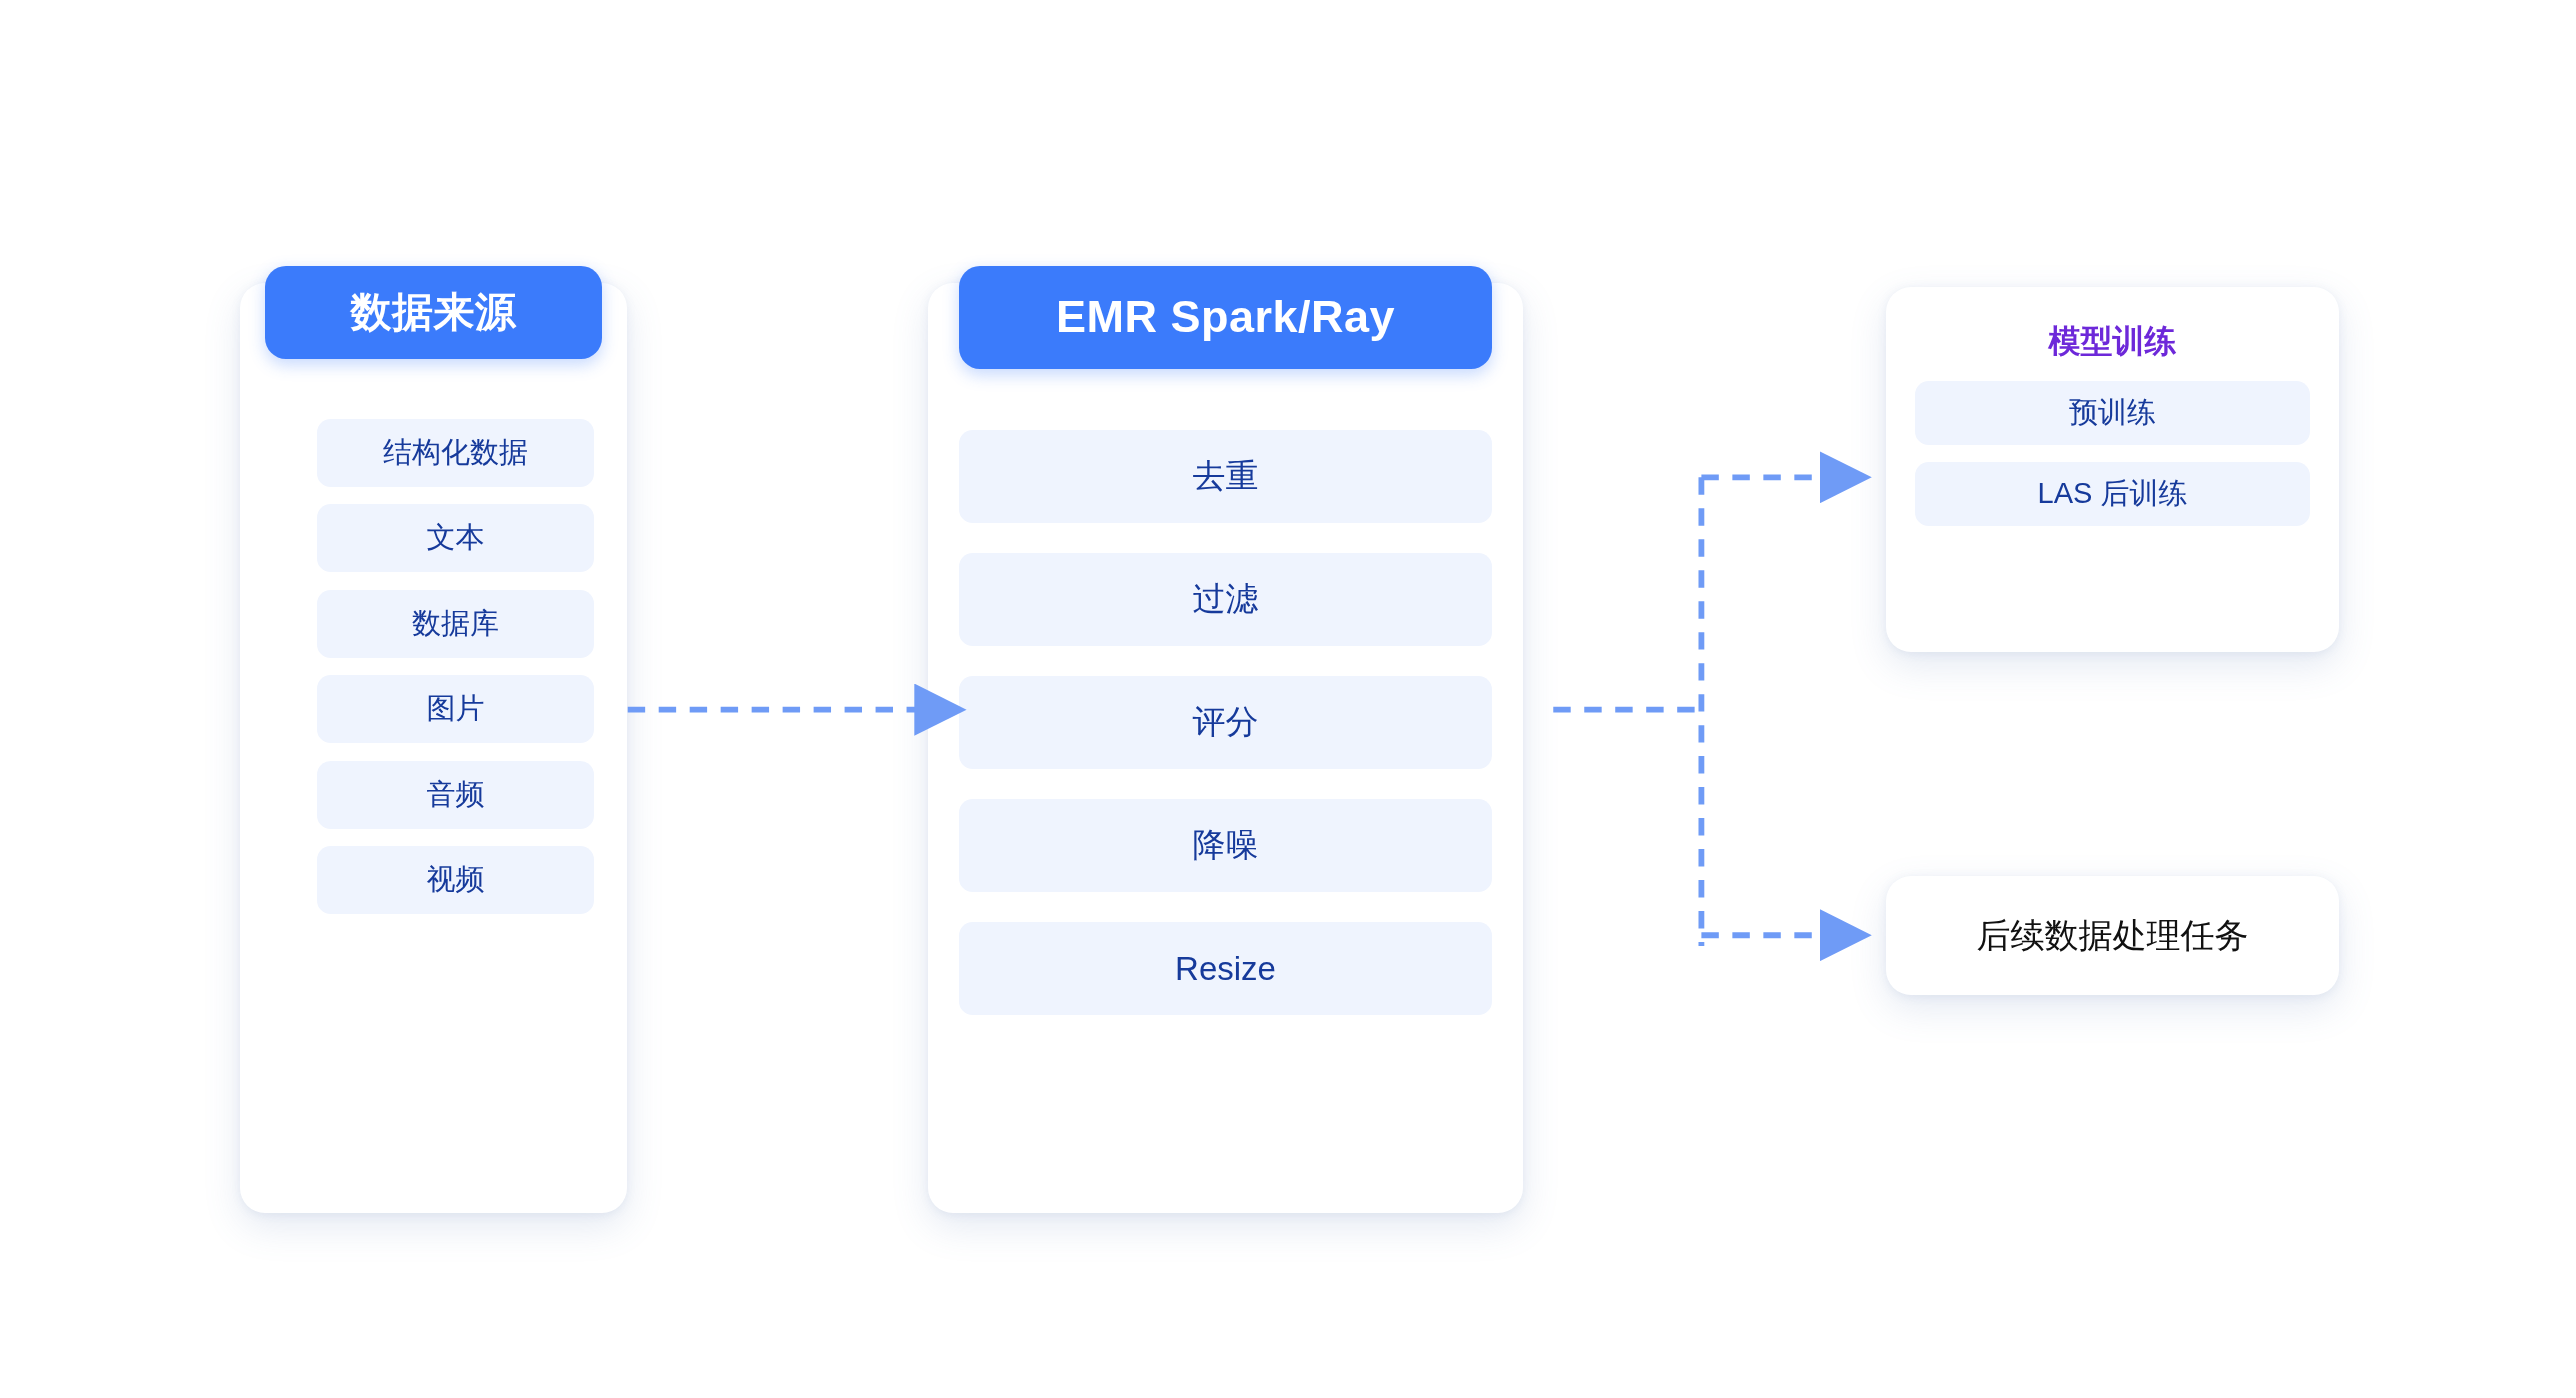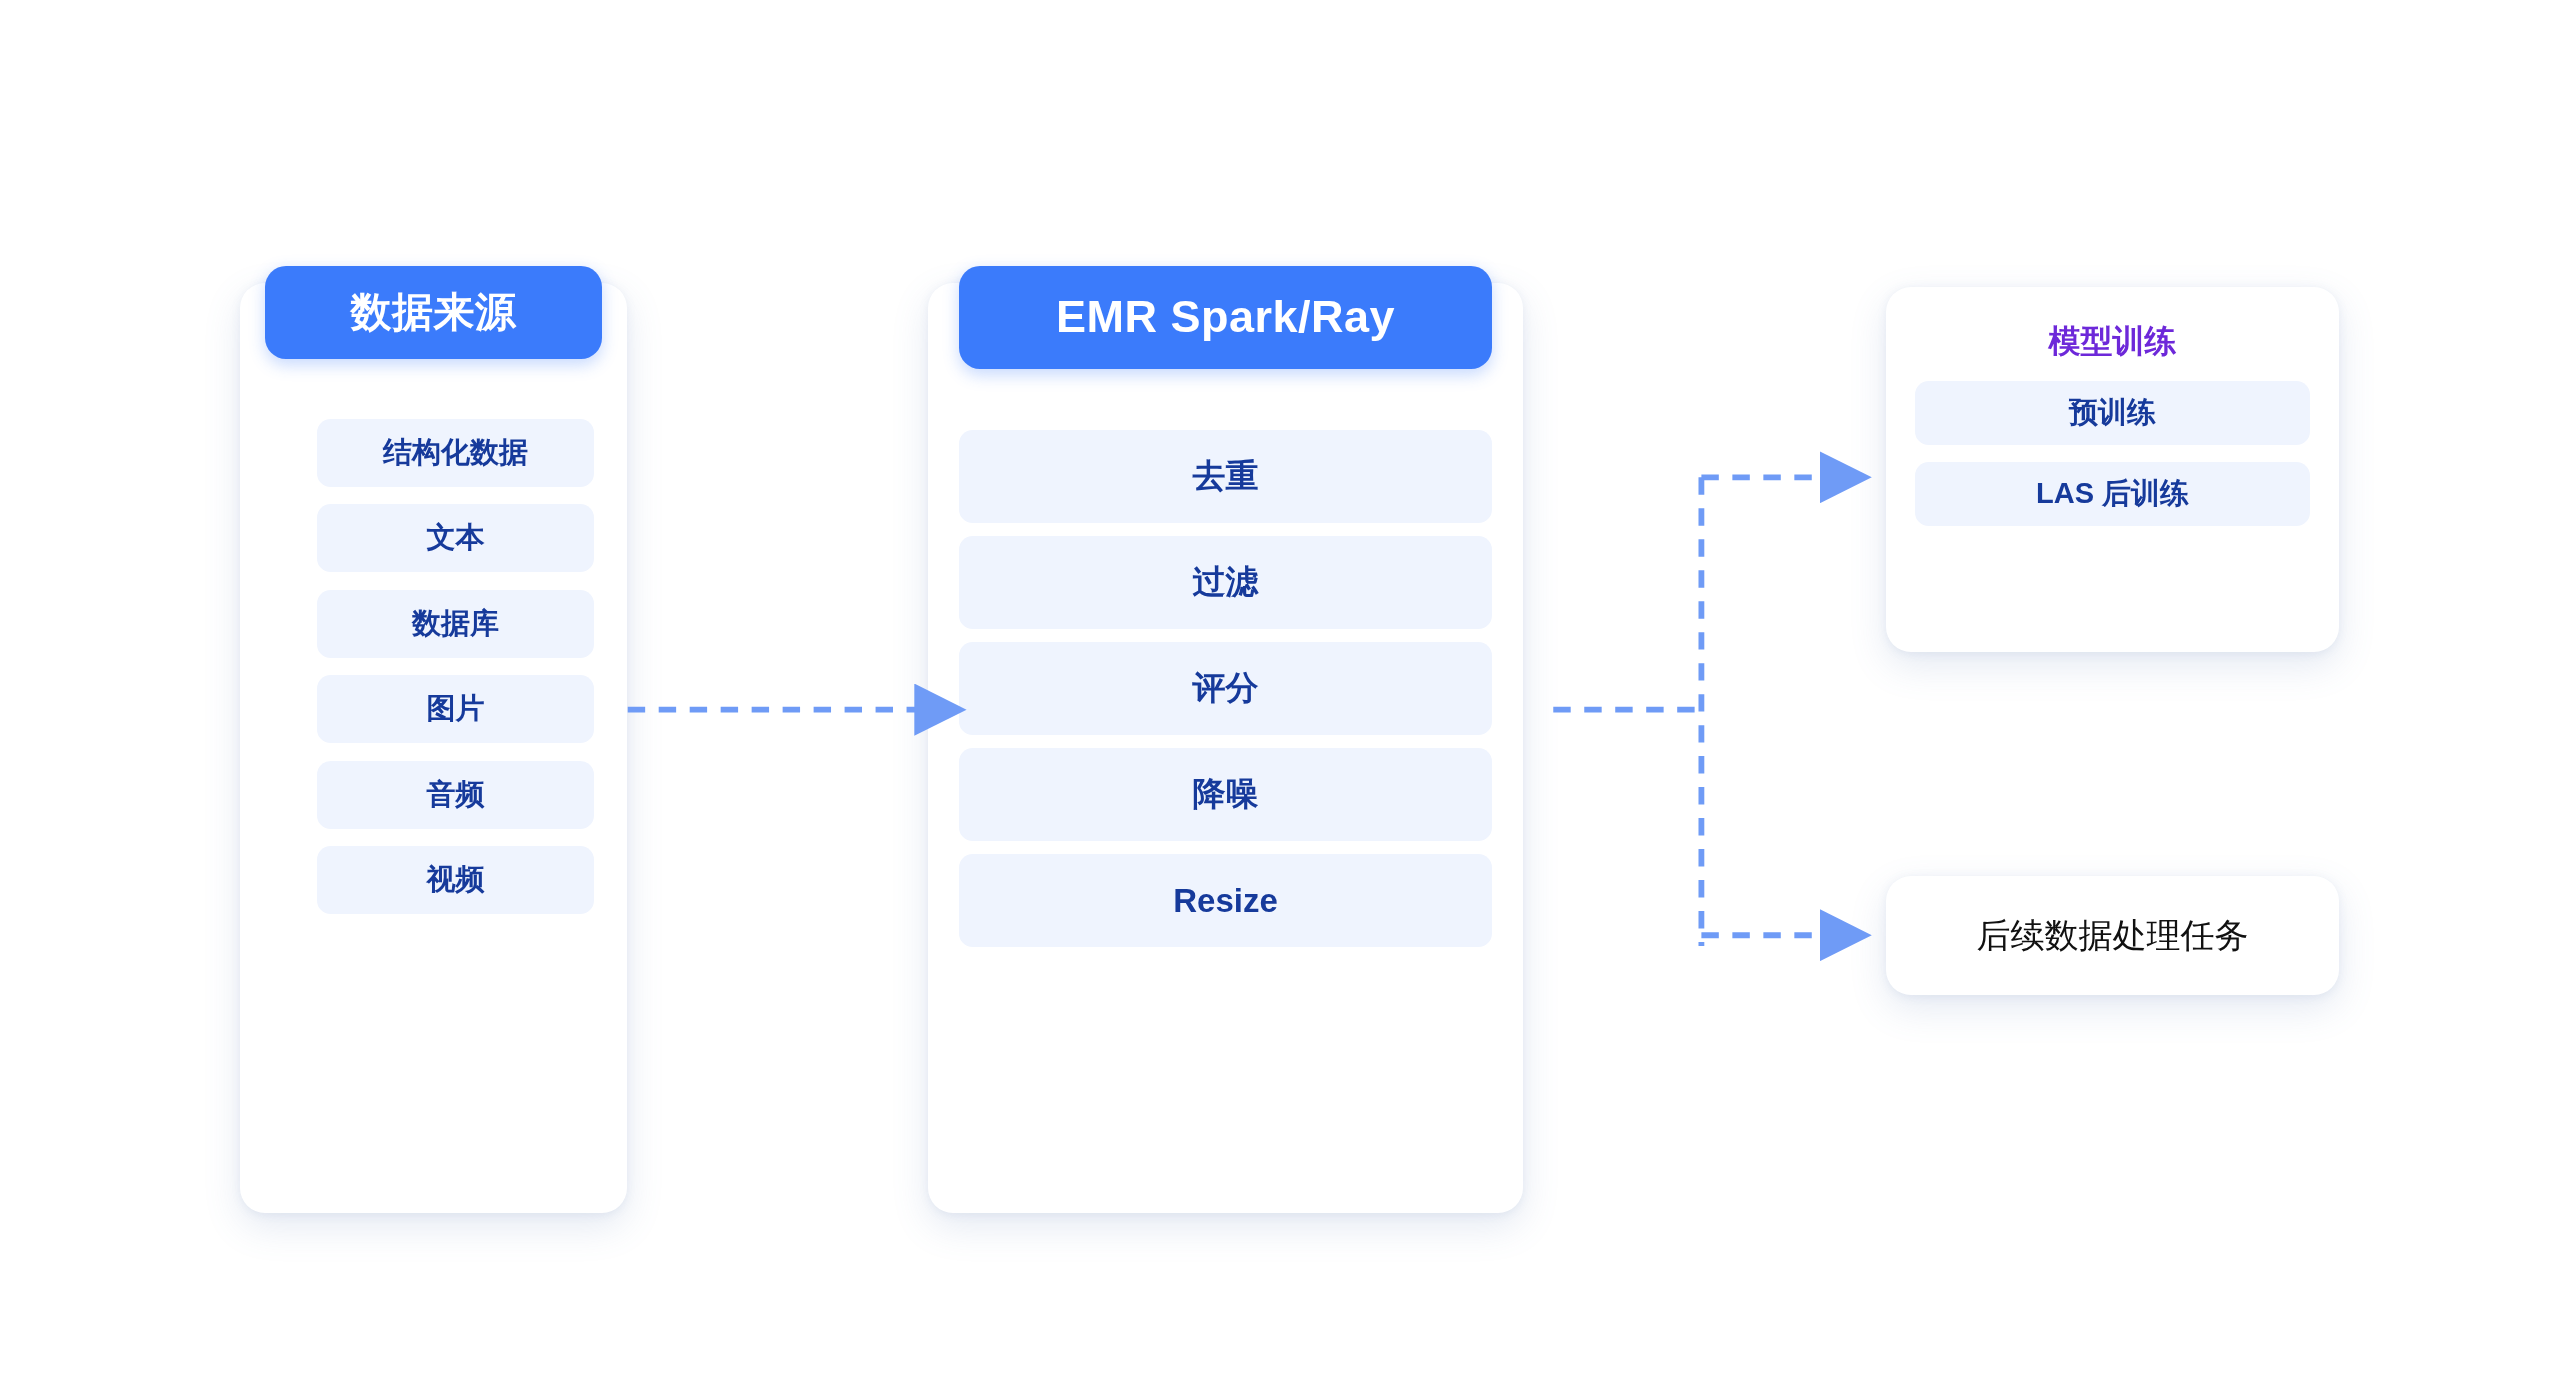--- a/index.html
+++ b/index.html
@@ -55,21 +55,21 @@
     display: flex;
     flex-direction: column;
   }
   .pill {
     background: #eff4fe;
     color: #163a9b;
     border-radius: 13.6px;
     display: flex;
     align-items: center;
     justify-content: center;
-    font-weight: 700;
+    font-weight: 400;
     box-sizing: border-box;
   }
 
   
   #card-source {
     left: 240px;
     top: 283px;
     width: 387px;
     height: 930px;
   }
@@ -99,21 +99,21 @@
   }
   #card-process .col-banner {
     left: 31px;
     width: 533px;
     height: 103px;
     font-size: 45px;
   }
   #card-process .col-items {
     top: 147px;
     padding: 0 31px;
-    gap: 13px;
+    gap: 30px;
   }
   #card-process .pill {
     height: 93px;
     font-size: 33px;
   }
 
   
   #card-training {
     left: 1886px;
     top: 287px;

